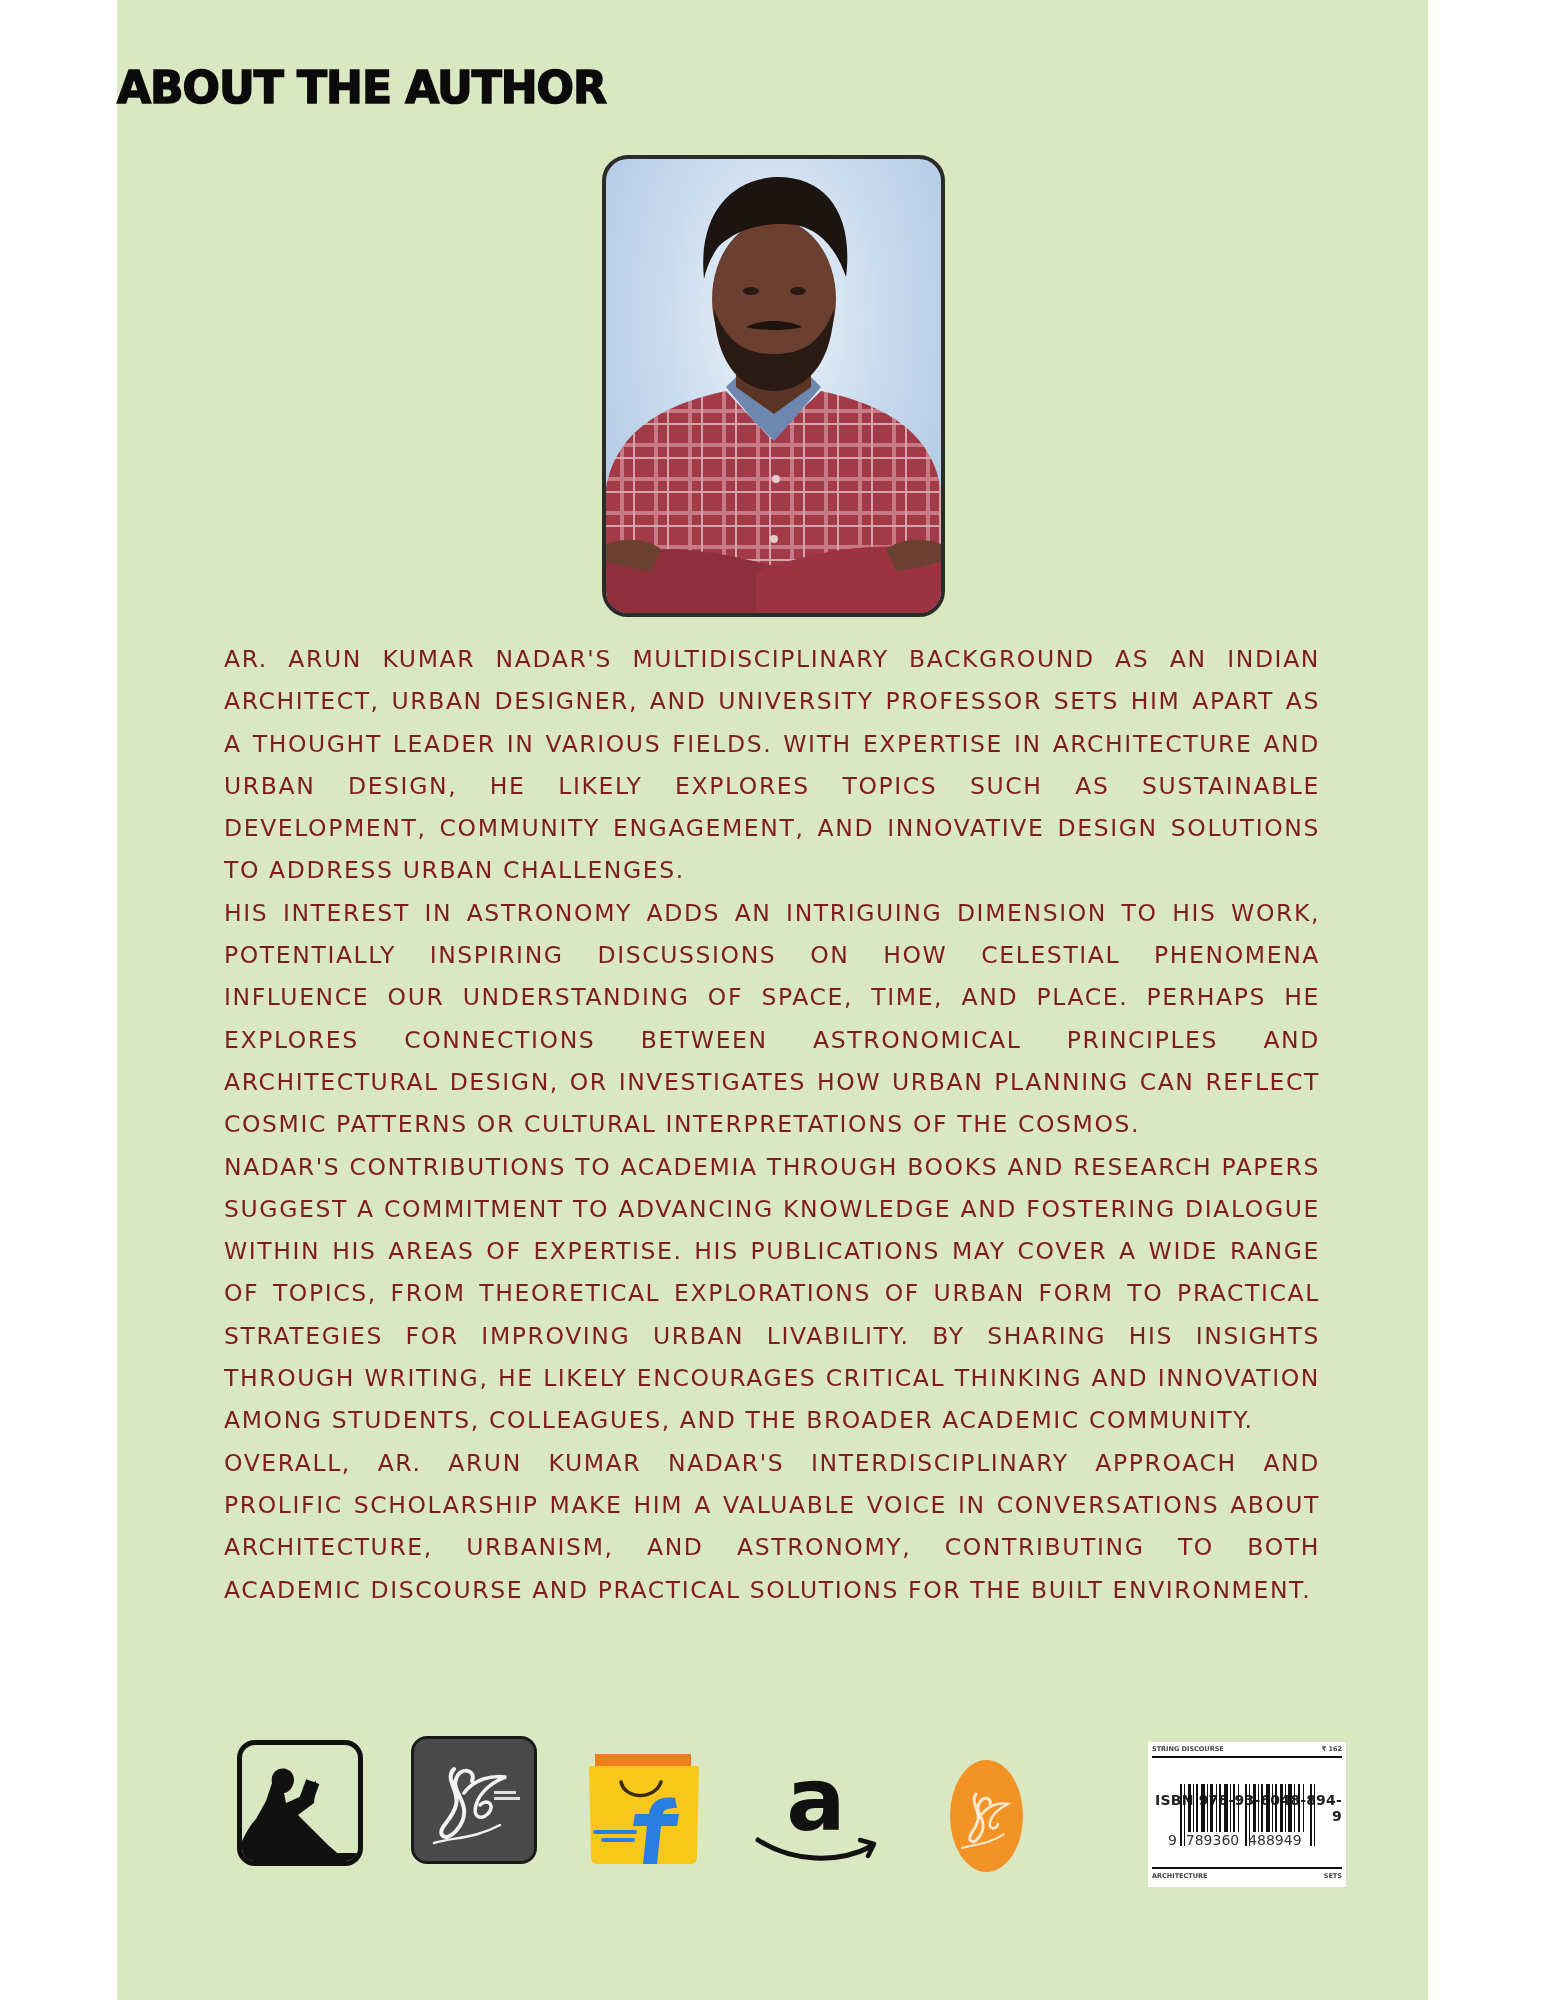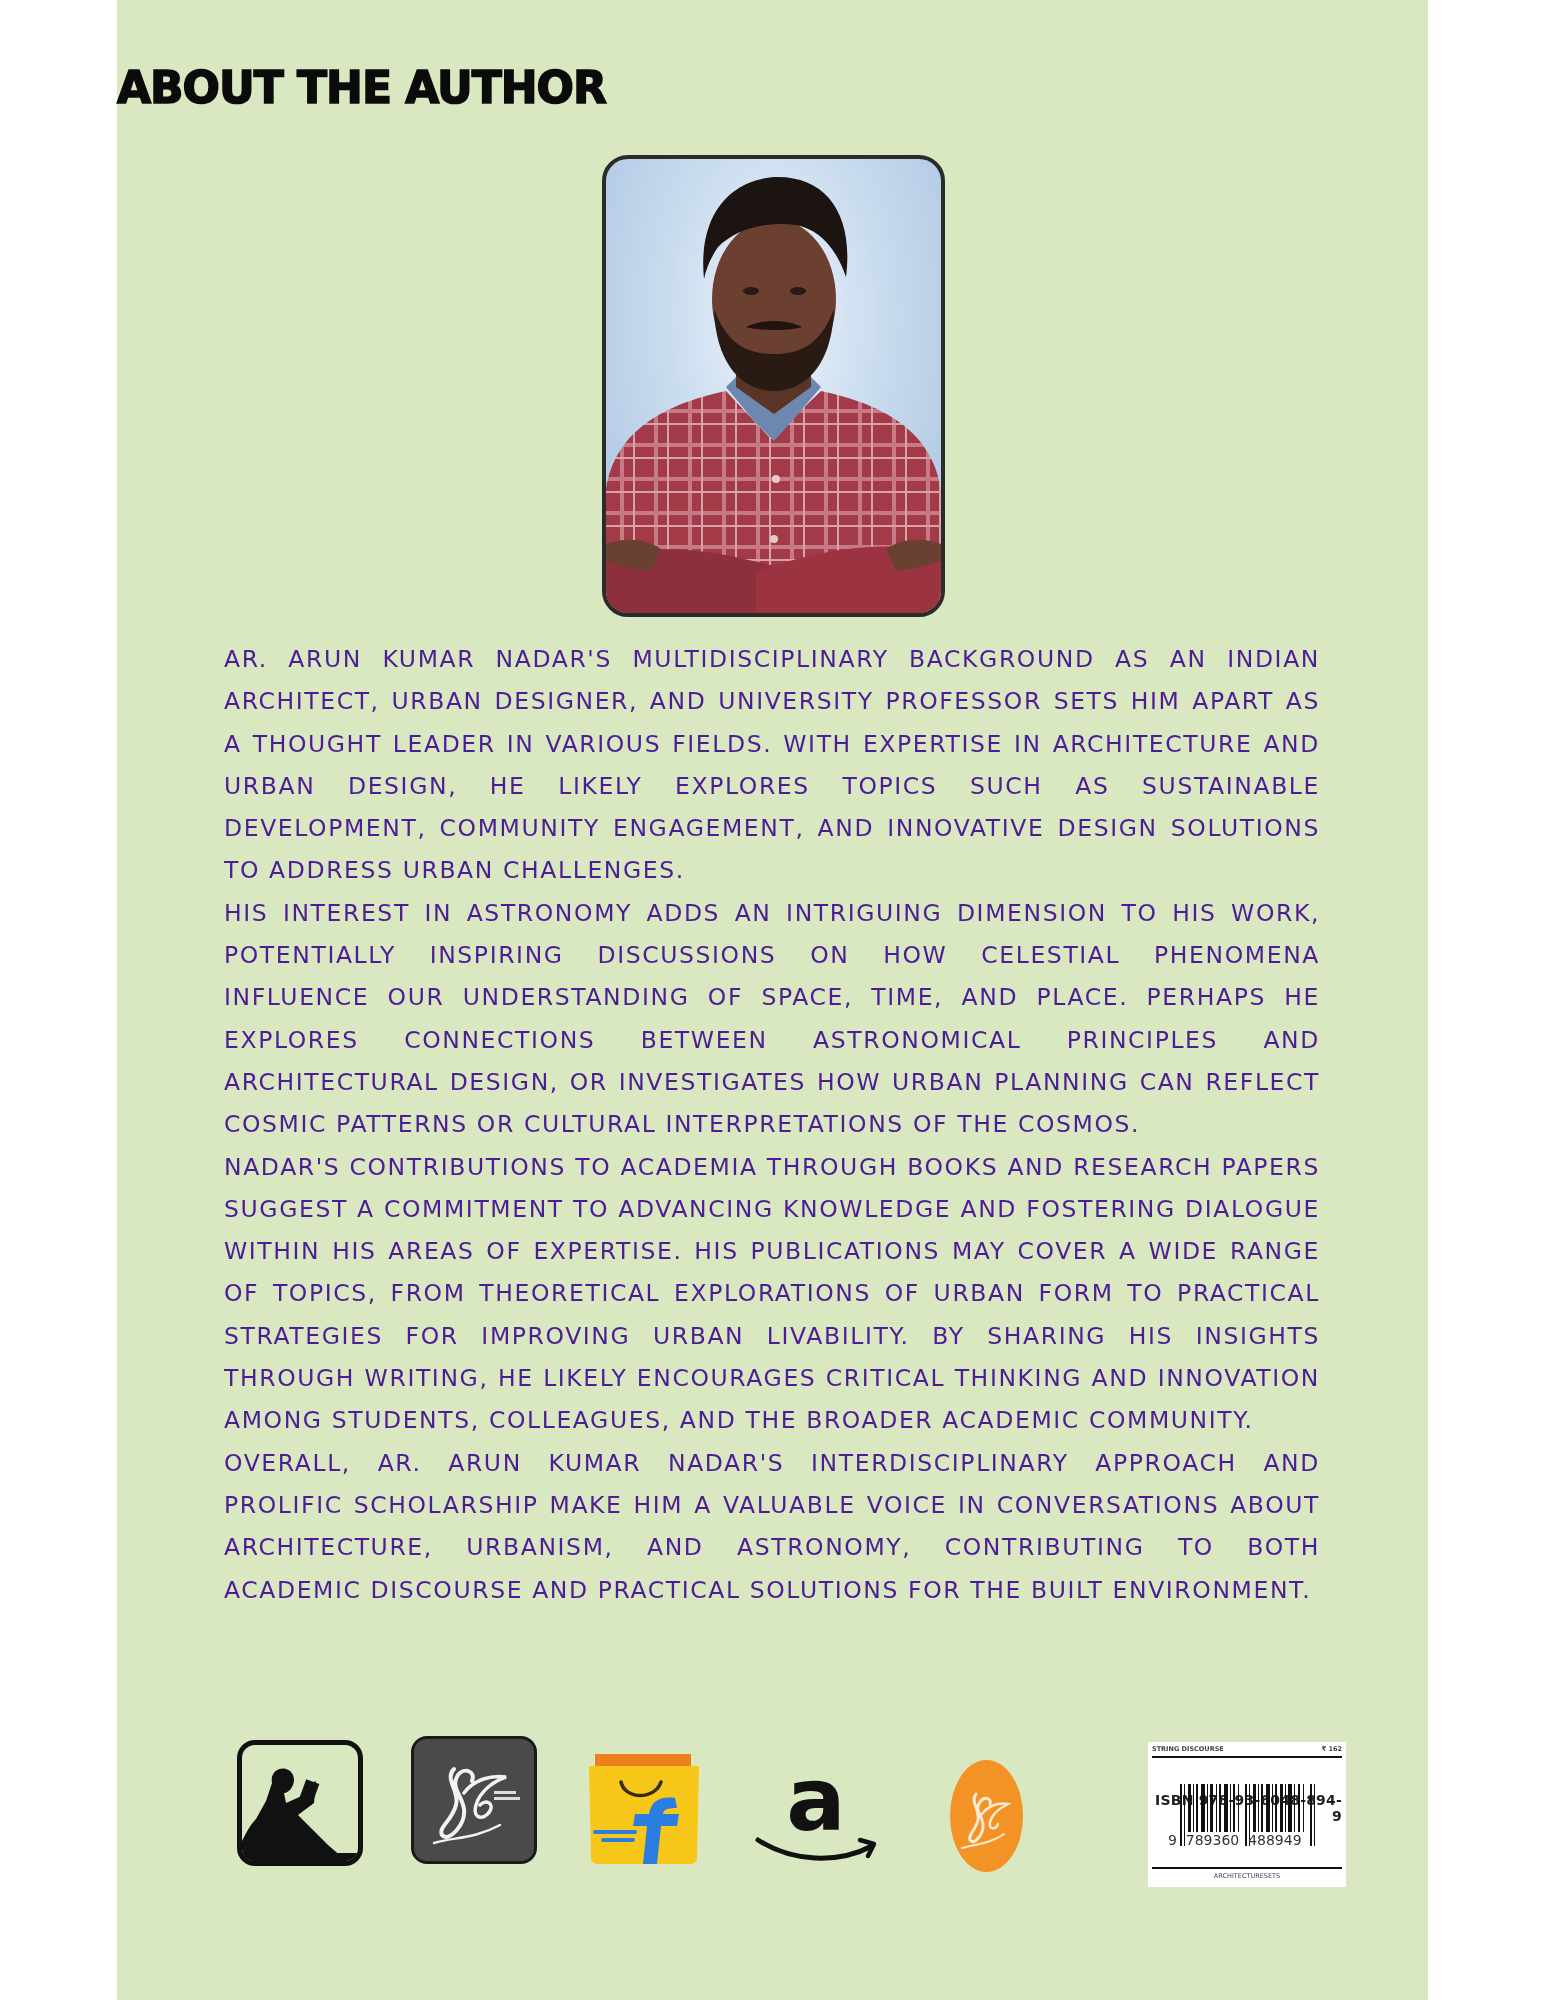--- a/index.html
+++ b/index.html
@@ -7,37 +7,37 @@
   .panel { position:absolute; left:117px; top:0; width:1311px; height:2000px; background:#dae8c2; }
   .title { position:absolute; left:117px; width:1311px; top:62px; text-align:left;
     font-family:"DejaVu Sans", sans-serif; font-weight:bold; font-size:44px; letter-spacing:-1px;
     color:#0b0b0b; -webkit-text-stroke:1.6px #0b0b0b; }
   .photo { position:absolute; left:602px; top:155px; width:335px; height:454px;
     border:4px solid #2b2b2b; border-radius:26px; overflow:hidden;
     background:radial-gradient(ellipse at 50% 35%, #eef4fb 0%, #c9dcef 45%, #a9c3e0 100%); }
   .photo svg { display:block; width:100%; height:100%; }
   .bio { position:absolute; left:224px; top:638px; width:1096px;
     font-family:"DejaVu Sans", sans-serif; font-size:23.5px; line-height:42.3px;
-    color:#4c1d95; text-align:justify; letter-spacing:1.6px; }
+    color:#7f1d1d; text-align:justify; letter-spacing:1.6px; }
   .bio p { margin:0; text-align:justify; text-align-last:left; }
   .logos { position:absolute; top:1730px; left:0; width:1545px; height:150px; }
   .logo { position:absolute; }
   .kindle { left:237px; top:10px; width:116px; height:116px; border:5px solid #111; border-radius:18px; background:#dae8c2; overflow:hidden; }
   .sp-dark { left:411px; top:6px; width:120px; height:122px; border:3px solid #1a1a1a; border-radius:16px; background:#4a4a4a; overflow:hidden; }
   .flip { left:585px; top:18px; width:118px; height:118px; }
   .amazon { left:752px; top:28px; width:128px; height:112px; }
   .sp-orange { left:950px; top:30px; width:73px; height:112px; border-radius:50%; background:#f39325; overflow:hidden; }
   .isbn { position:absolute; left:1148px; top:1742px; width:198px; height:145px; background:#ffffff; font-family:"DejaVu Sans", sans-serif; }
   .isbn .top { position:absolute; left:4px; right:4px; top:3px; height:10px; font-size:6.5px; font-weight:bold; color:#444; display:flex; justify-content:space-between; }
   .isbn .rule1 { position:absolute; left:4px; right:4px; top:14px; height:2px; background:#111; }
   .isbn .num { position:absolute; left:0; right:4px; top:18px; font-size:14px; font-weight:bold; color:#222; text-align:right; letter-spacing:0.2px;margin-top:32px; }
   .isbn .bars { position:absolute; left:32px; top:42px; width:140px; height:62px; }
   .isbn .digits { position:absolute; left:20px; top:90px; font-size:14px; color:#333; }
   .isbn .rule2 { position:absolute; left:4px; right:4px; top:125px; height:2px; background:#111; }
-  .isbn .bot { position:absolute; left:4px; right:4px; top:130px; font-size:6.5px; font-weight:normal; color:#444; display:flex; justify-content:center; }
+  .isbn .bot { position:absolute; left:4px; right:4px; top:130px; font-size:6.5px; font-weight:bold; color:#444; display:flex; justify-content:space-between; }
 </style>
 </head>
 <body>
 
 <div class="panel"></div>
 
 <div class="title">ABOUT THE AUTHOR</div>
 
 <div class="photo" title="Author portrait: man with dark hair and beard wearing red plaid shirt, arms crossed, light blue background">
   <svg viewBox="0 0 335 454" preserveAspectRatio="none">

